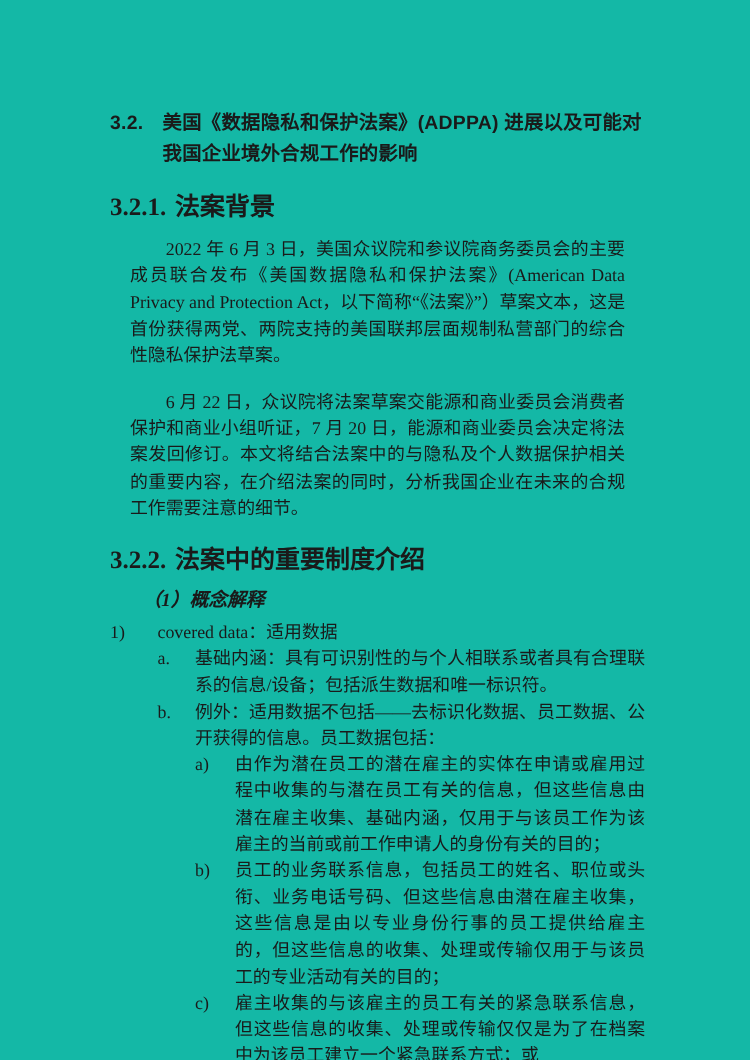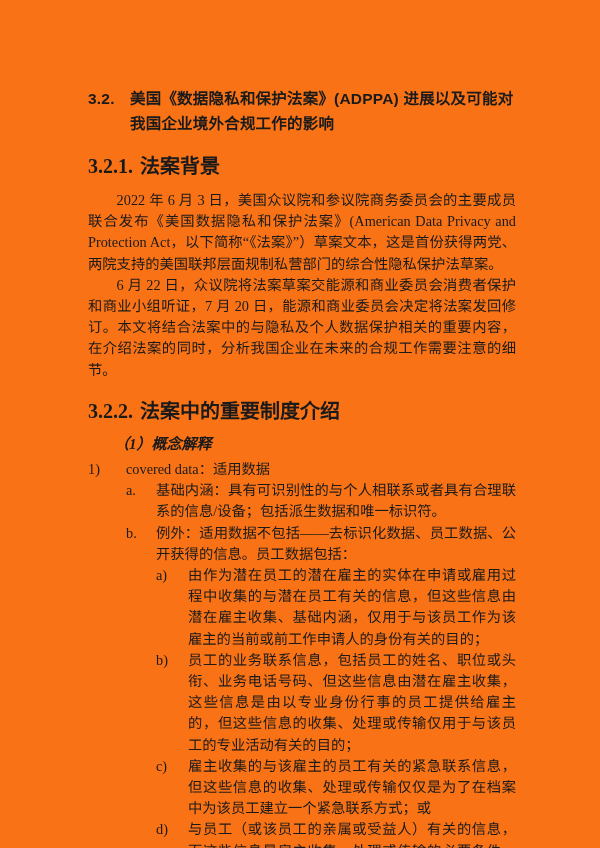--- a/index.html
+++ b/index.html
@@ -9,21 +9,21 @@
   }
   body {
     font-family: "Liberation Serif", "DejaVu Serif", serif;
     color: #1a1a1a;
     -webkit-font-smoothing: antialiased;
   }
   .page {
     position: relative;
     width: 600px;
     height: 848px;
-    background: #f97316;
+    background: #14b8a6;
     overflow: hidden;
     box-sizing: border-box;
   }
   .content {
     position: absolute;
     left: 88px;
     top: 86px;
     width: 428px;
   }
 
@@ -56,21 +56,21 @@
     display: inline-block;
     min-width: 52px;
   }
 
   
   .para {
     font-size: 14.3px;
     line-height: 21.2px;
     text-align: justify;
     text-justify: inter-ideograph;
-    margin: 0;
+    margin: 16px;
     text-indent: 2em;
   }
   .para.first { margin-top: 13px; }
 
   
   .subhead {
     font-weight: bold;
     font-size: 15px;
     line-height: 21.2px;
     margin: 12px 0 0 0;

